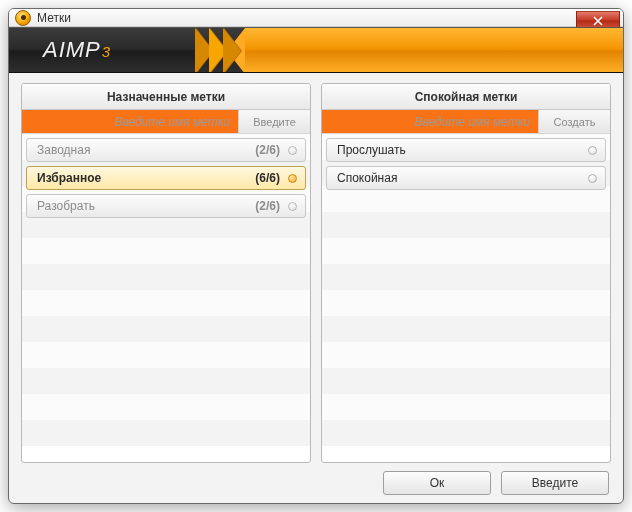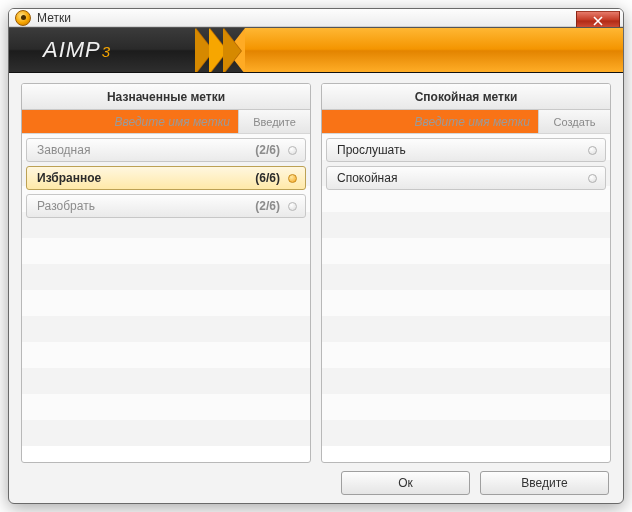--- a/index.html
+++ b/index.html
@@ -117,21 +117,21 @@
   }
   .row.selected .count { color:#2b2b2b; }
   .row.selected .dot { border-color:#c88a1a; background: radial-gradient(circle at 35% 30%, #ffe9a0, #f5a623); }
   .row.strong { color:#2b2b2b; font-weight: normal; }
   .row.strong .dot { border-color:#b0b0b0; }
   .footer {
     display:flex; justify-content:flex-end; gap:10px;
     padding: 0 2px;
   }
   .btn {
-    width: 129px; height: 24px;
+    width: 108px; height: 24px;
     font-size: 12px; color: #333;
     background: linear-gradient(#fdfdfd, #e5e5e5);
     border: 1px solid #9f9f9f; border-radius: 3px;
     cursor: pointer;
   }
 </style>
 </head>
 <body>
 
 <div class="window">

